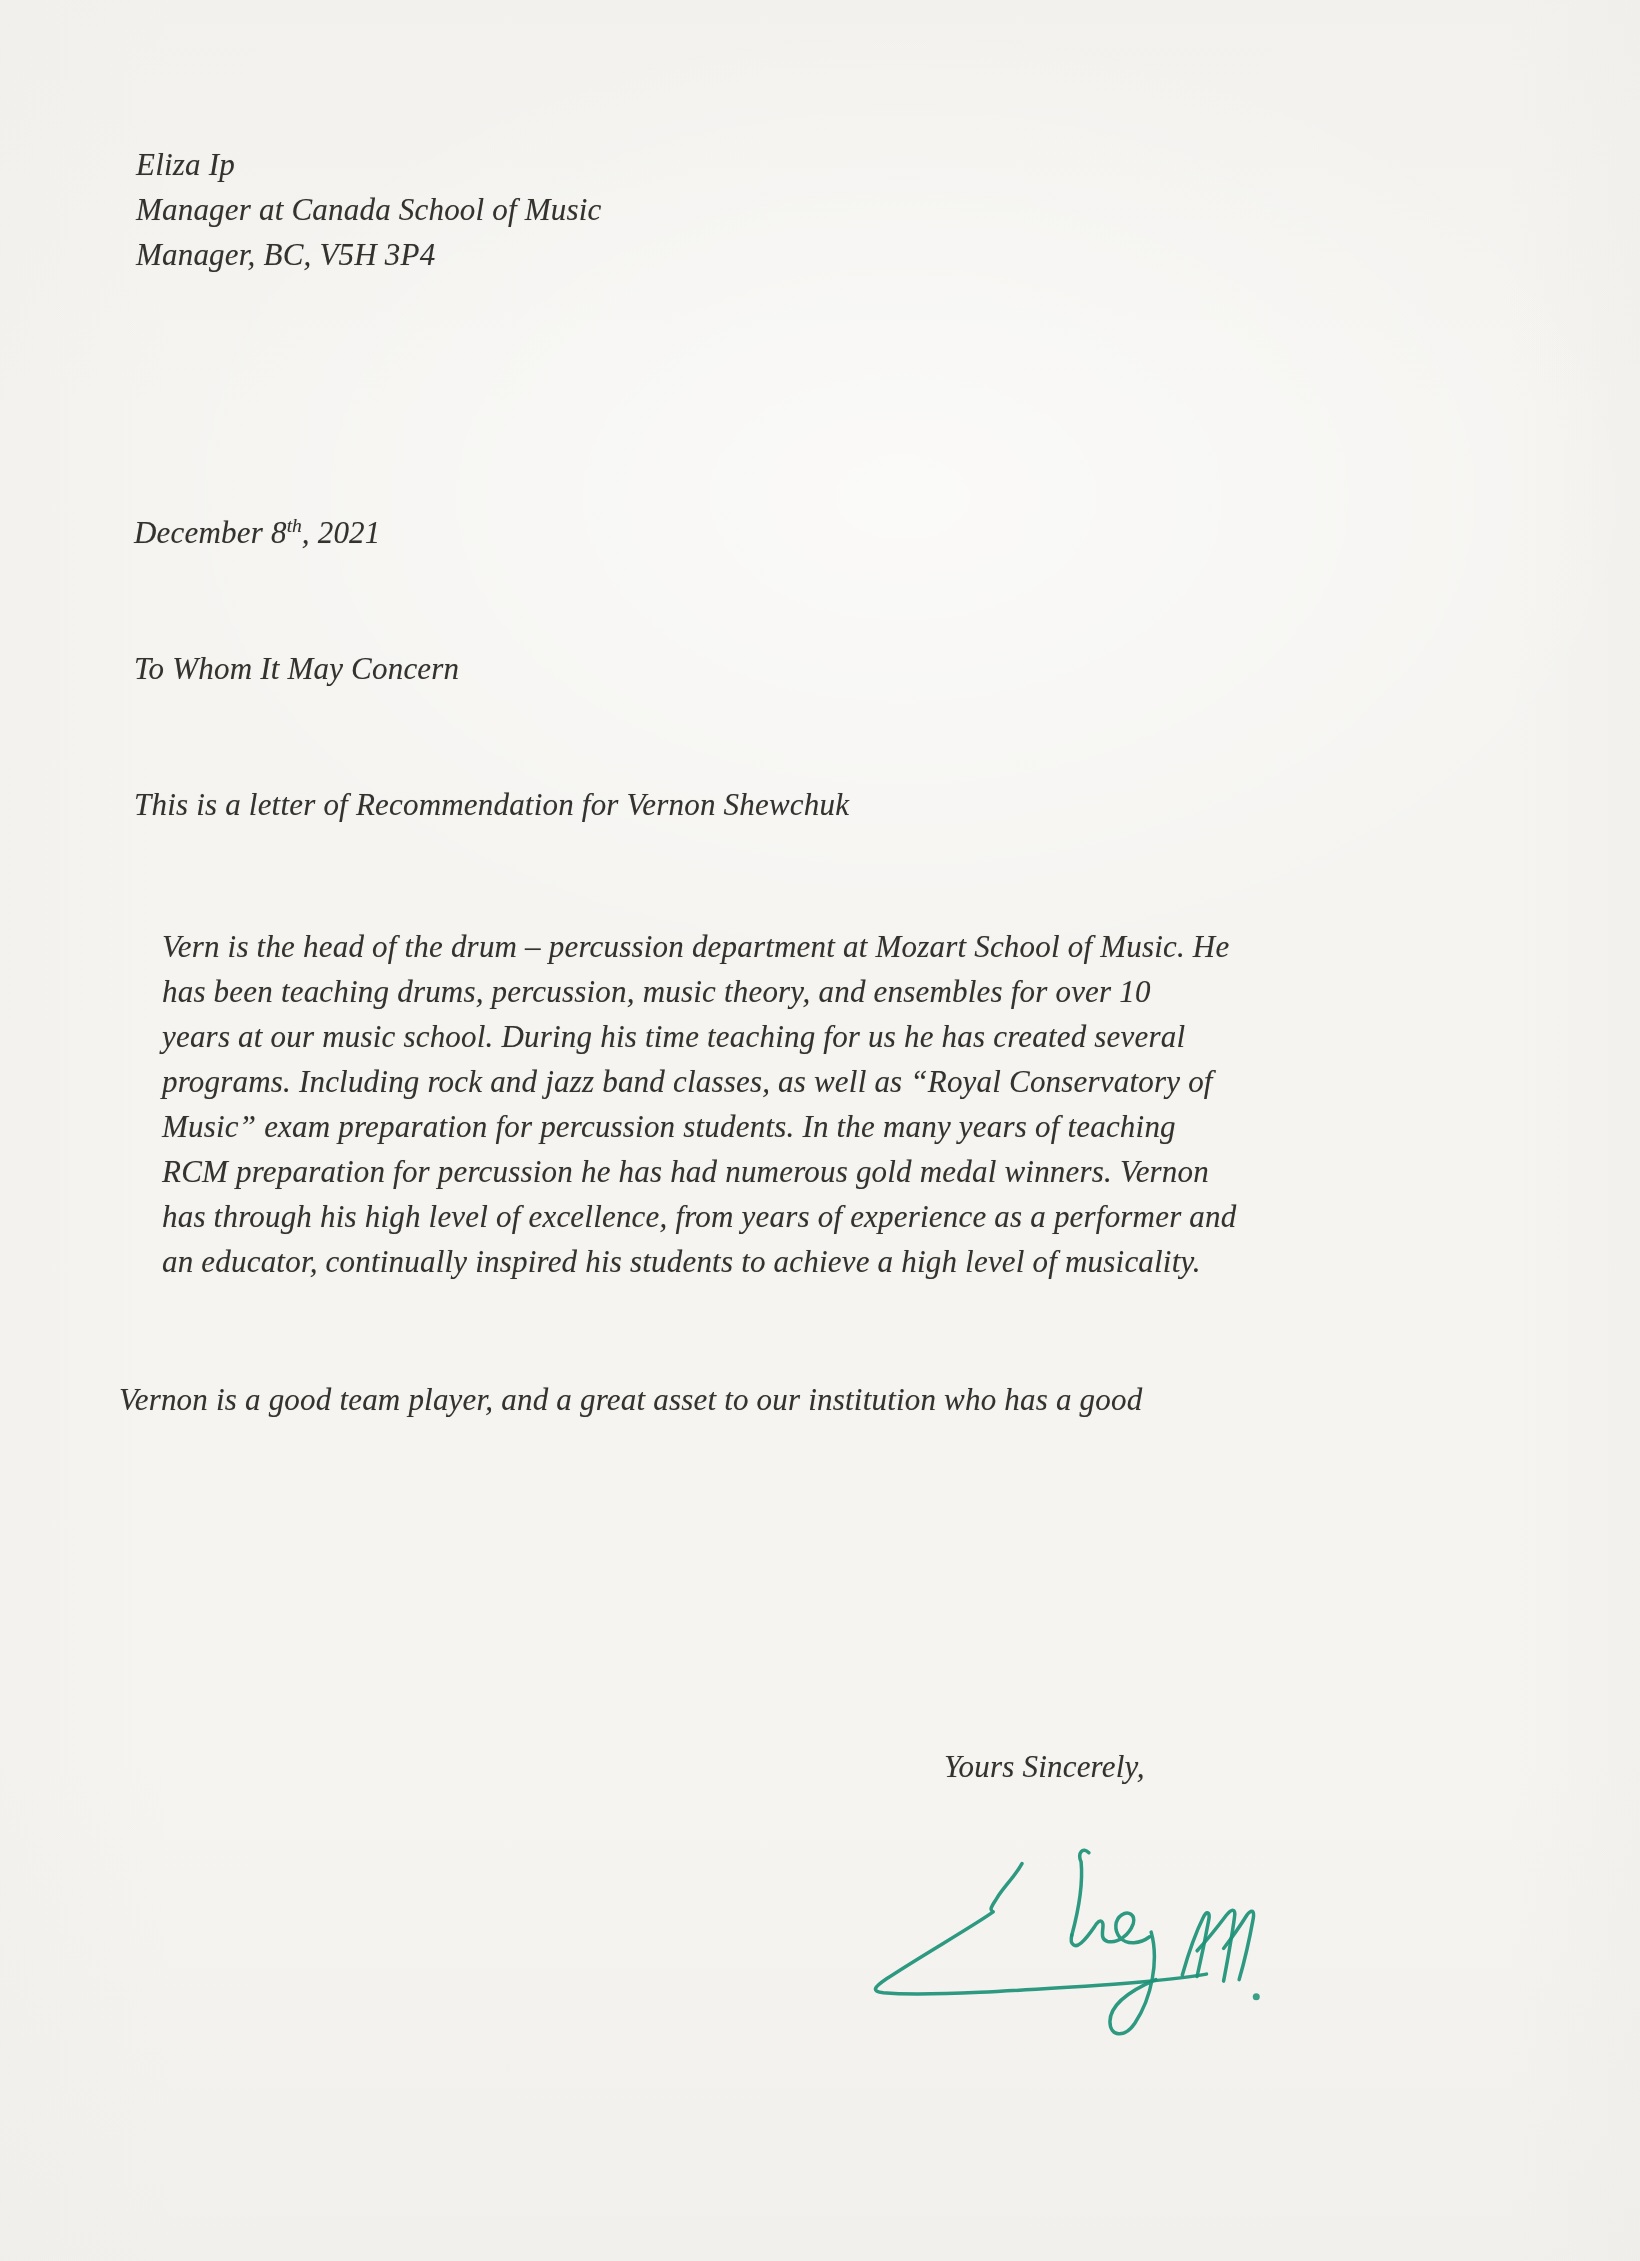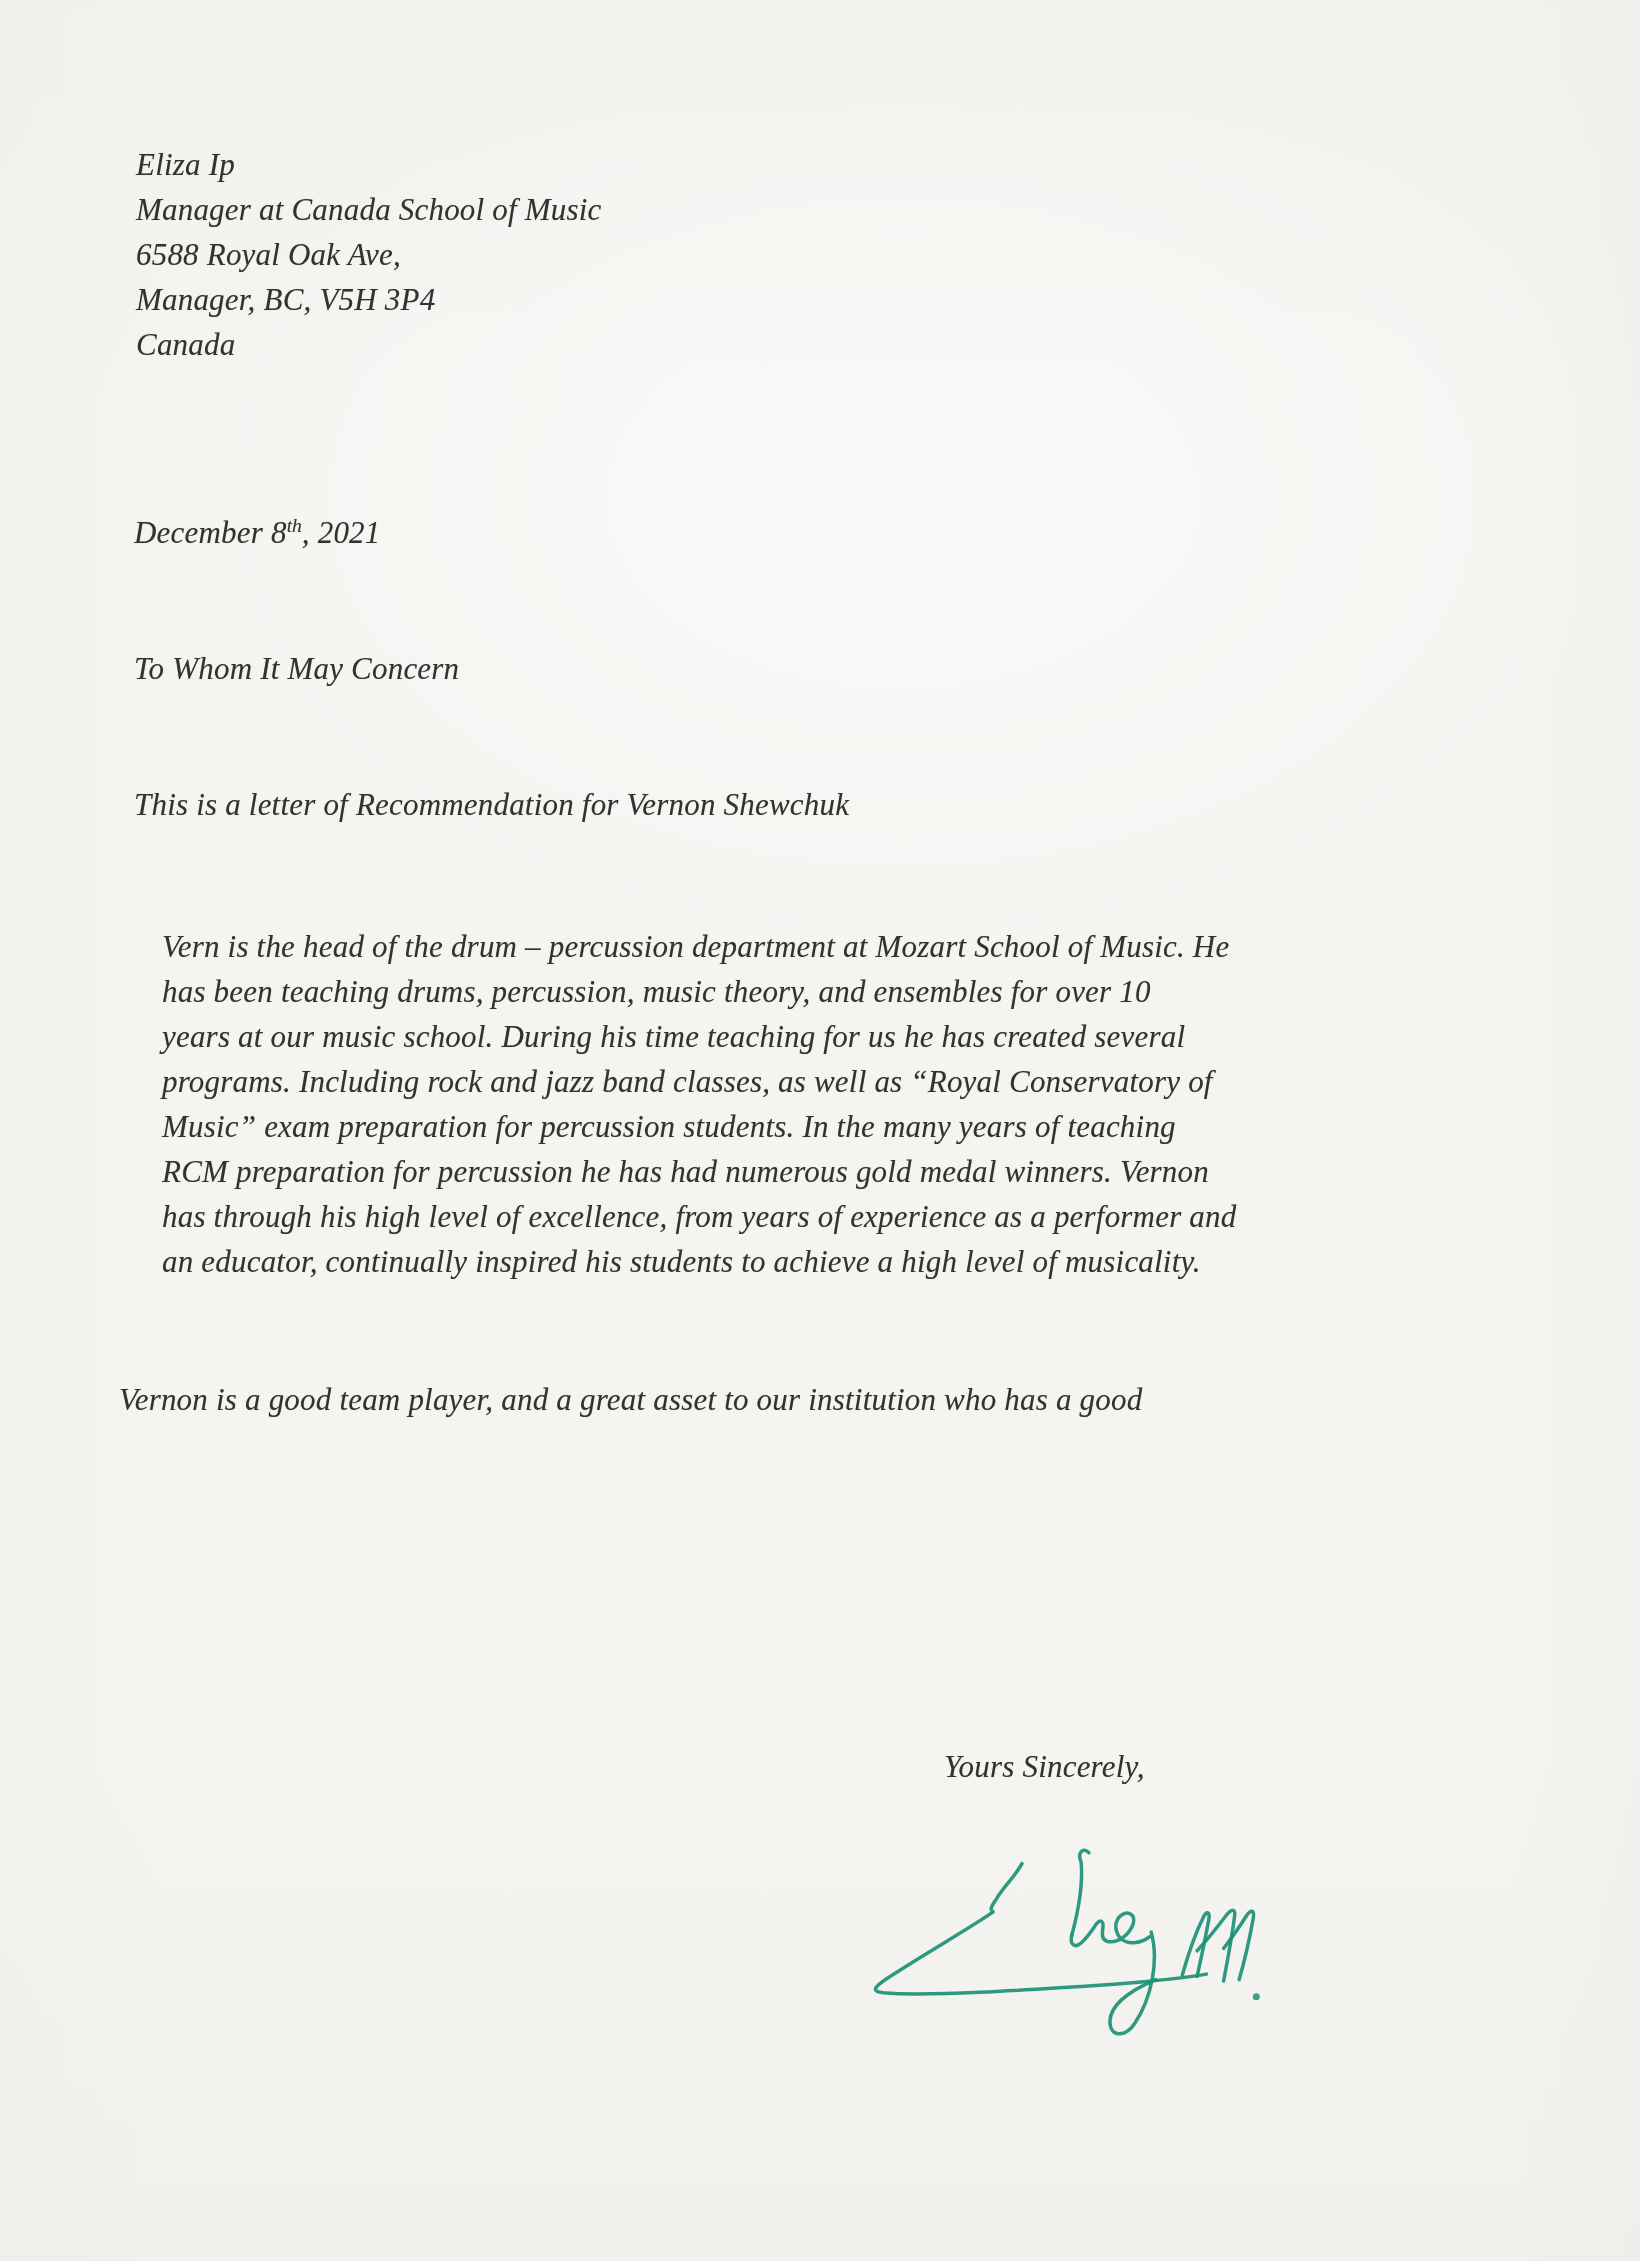--- a/index.html
+++ b/index.html
@@ -66,21 +66,21 @@
     fill: var(--signature, #1e8c6e);
     stroke: none;
     opacity: 0.85;
   }
 </style>
 </head>
 <body style="--paper: #f5f4f1; --ink: #34322f; --signature: #1b9176;">
 
 <div class="paper-texture"></div>
 
-<div class="textblock sender"><div>Eliza Ip</div><div>Manager at Canada School of Music</div><div>6588 Royal Oak Ave,</div><div>Manager, BC, V5H 3P4</div><div>Canada</div></div>
+<div class="textblock sender"><div>Eliza Ip</div><div>Manager at Canada School of Music</div><div>Manager, BC, V5H 3P4</div></div>
 
 <div class="textblock date-line"><span>December 8</span><sup>th</sup><span>, 2021</span></div>
 
 <div class="textblock salutation">To Whom It May Concern</div>
 
 <div class="textblock subject">This is a letter of Recommendation for Vernon Shewchuk</div>
 
 <div class="textblock paragraph-1"><div>Vern is the head of the drum – percussion department at Mozart School of Music. He</div><div>has been teaching drums, percussion, music theory, and ensembles for over 10</div><div>years at our music school. During his time teaching for us he has created several</div><div>programs. Including rock and jazz band classes, as well as “Royal Conservatory of</div><div>Music” exam preparation for percussion students. In the many years of teaching</div><div>RCM preparation for percussion he has had numerous gold medal winners. Vernon</div><div>has through his high level of excellence, from years of experience as a performer and</div><div>an educator, continually inspired his students to achieve a high level of musicality.</div></div>
 
 <div class="textblock paragraph-2"><div>Vernon is a good team player, and a great asset to our institution who has a good</div></div>

